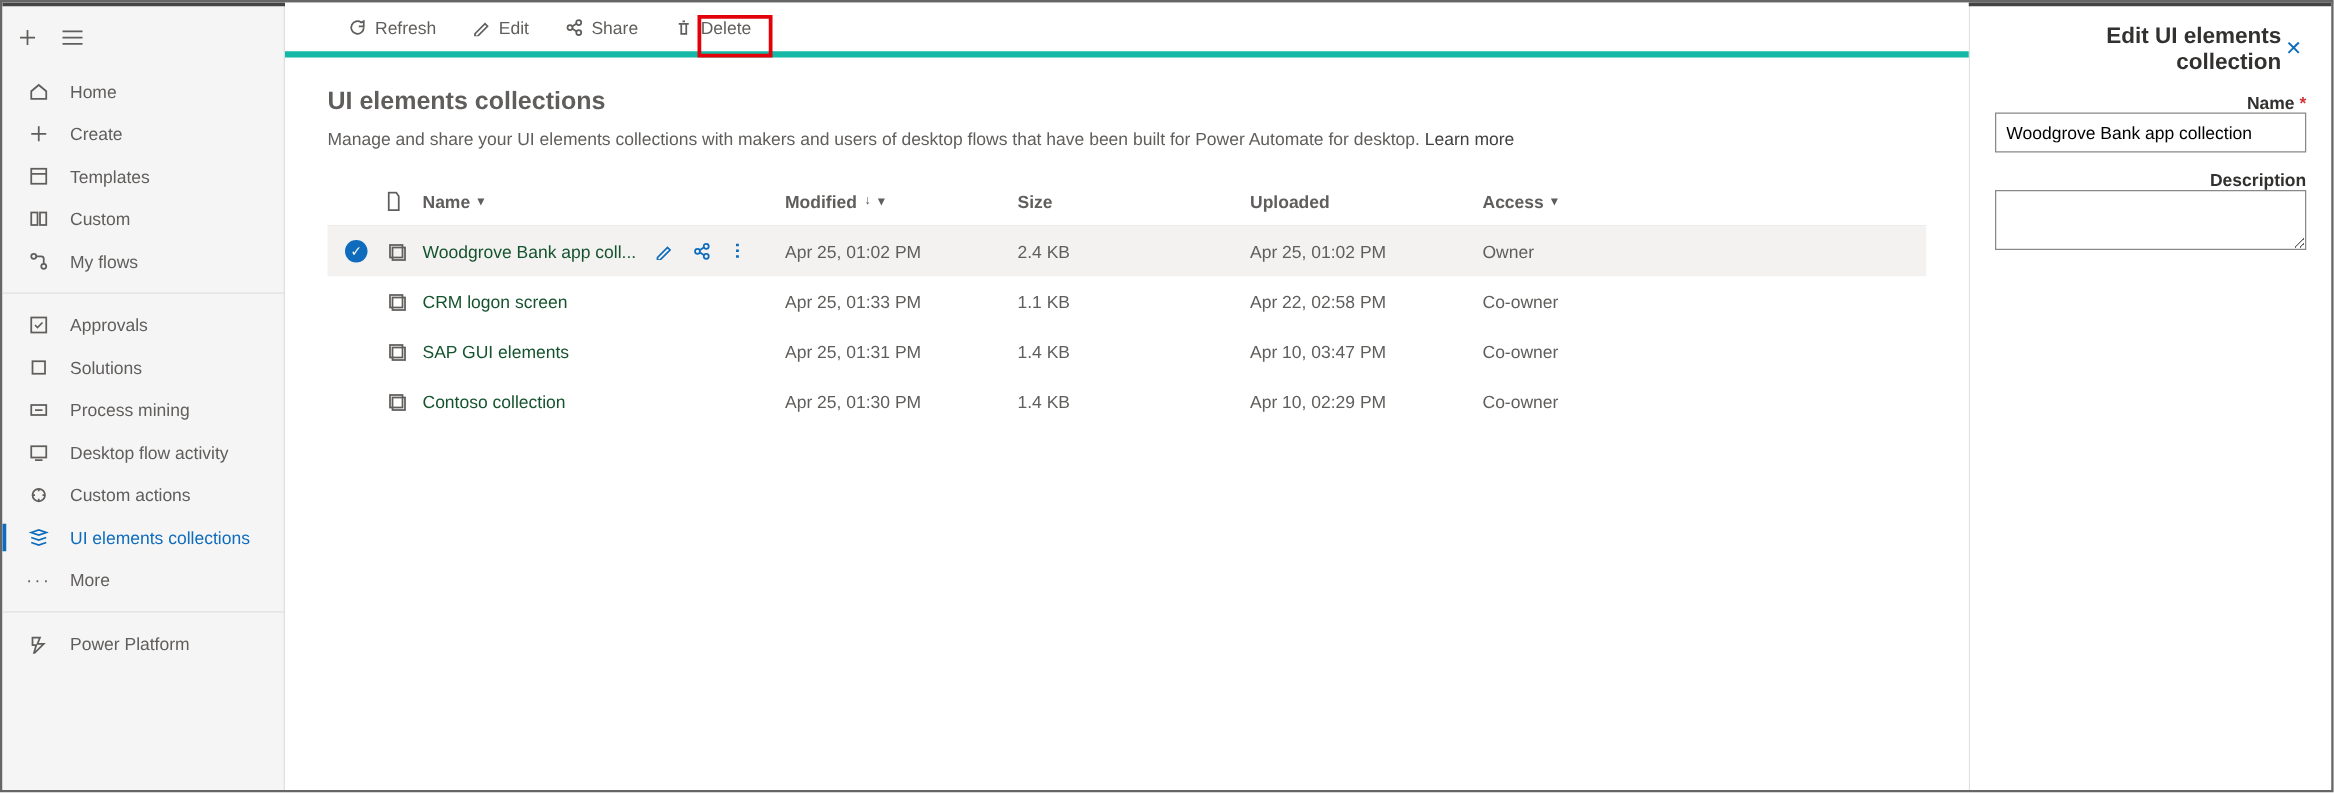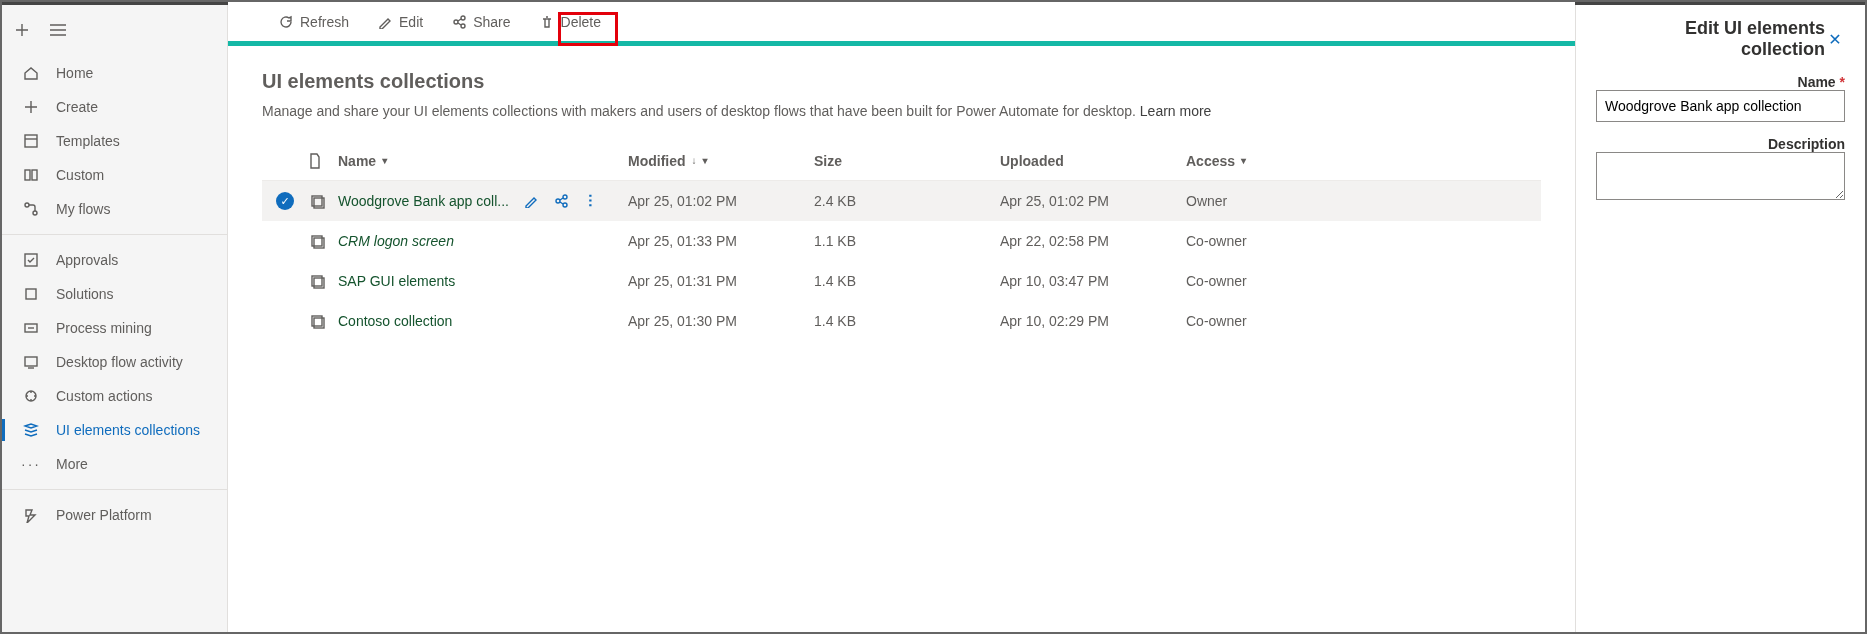--- a/index.html
+++ b/index.html
@@ -309,21 +309,21 @@
     <div>Owner</div>
   </div>
             <div class="tbl-row">
     <div style="display:flex;justify-content:center;"></div>
     <div class="row-icon">
                 <svg width="16" height="16">
                   <rect x="3" y="3" width="10" height="10"></rect>
                   <rect x="5" y="5" width="10" height="10"></rect>
                 </svg>
               </div>
-    <div style="display:flex;align-items:flex-end;gap:14px;font-style:italic;">
+    <div style="display:flex;align-items:flex-end;gap:14px;">
       <span class="row-name">CRM logon screen</span>
 
     </div>
     <div>Apr 25, 01:33 PM</div>
     <div>1.1 KB</div>
     <div>Apr 22, 02:58 PM</div>
     <div>Co-owner</div>
   </div>
             <div class="tbl-row">
     <div style="display:flex;justify-content:center;"></div>

